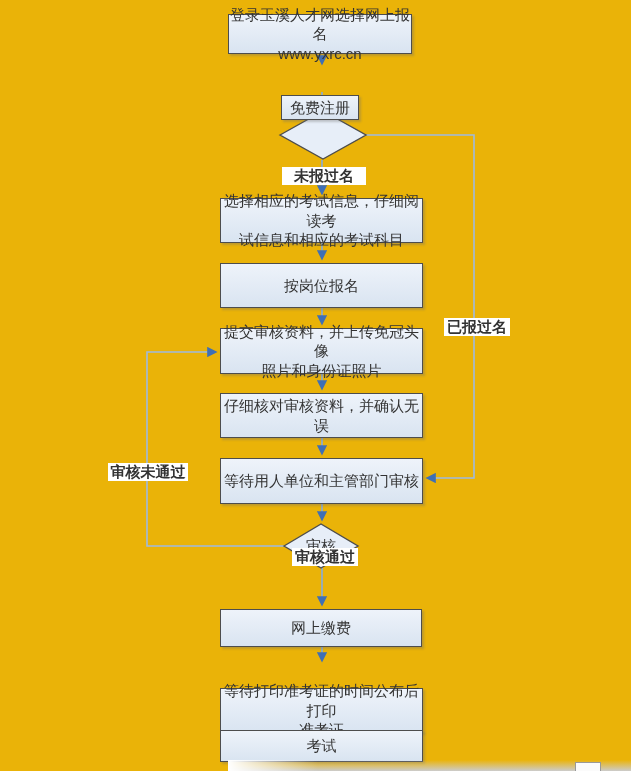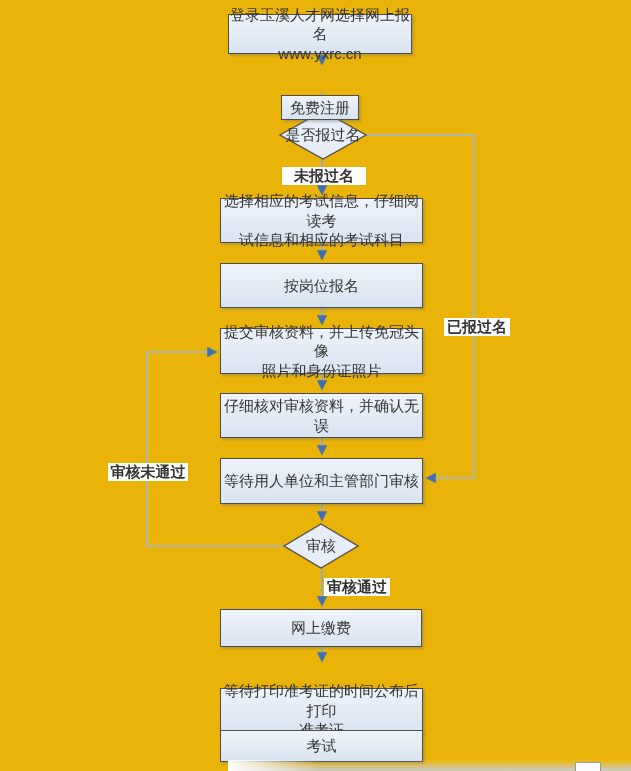--- a/index.html
+++ b/index.html
@@ -33,21 +33,21 @@
   #n-verify  {left:220px;top:393px;width:203px;height:45px;}
   #n-wait    {left:220px;top:458px;width:203px;height:46px;}
   #n-pay     {left:220px;top:609px;width:202px;height:38px;}
   #n-print   {left:220px;top:665px;width:203px;height:45px;margin-top:23px;}
   #n-exam    {left:220px;top:730px;width:203px;height:32px;}
   #d1-label  {left:278px;top:111px;width:90px;height:48px;}
   #d2-label  {left:284px;top:524px;width:74px;height:44px;}
   #lbl-not-registered    {left:282px;top:167px;width:80px;height:18px;}
   #lbl-already-registered{left:444px;top:270px;width:62px;height:18px;margin-top:48px;}
   #lbl-review-failed     {left:108px;top:463px;width:76px;height:18px;}
-  #lbl-review-passed     {left:292px;top:578px;width:62px;height:18px;margin-left:32px;}
+  #lbl-review-passed     {left:292px;top:548px;width:62px;height:18px;}
   
   #bottom-shadow{
     position:absolute;left:228px;right:0;top:760px;height:11px;
     background:linear-gradient(180deg,rgba(255,255,255,0) 0%,#cccccc 100%);
   }
   #bottom-shadow-fade{
     position:absolute;left:0;top:0;width:90px;height:11px;
     background:linear-gradient(90deg,#ffffff 0%,rgba(255,255,255,0) 100%);
   }
   #bottom-partial-box{
@@ -98,21 +98,20 @@
   <div class="box" id="n-apply">按岗位报名</div>
   <div class="box" id="n-submit">提交审核资料，并上传免冠头像
 照片和身份证照片</div>
   <div class="box" id="n-verify">仔细核对审核资料，并确认无误</div>
   <div class="box" id="n-wait">等待用人单位和主管部门审核</div>
   <div class="box" id="n-pay">网上缴费</div>
   <div class="box" id="n-print">等待打印准考证的时间公布后打印
 准考证</div>
   <div class="box" id="n-exam">考试</div>
 
-  <div class="dlabel" id="d1-label">是否报过名</div>
   <div class="dlabel" id="d2-label">审核</div>
 
   <div class="elabel" id="lbl-not-registered">未报过名</div>
   <div class="elabel" id="lbl-already-registered">已报过名</div>
   <div class="elabel" id="lbl-review-failed">审核未通过</div>
   <div class="elabel" id="lbl-review-passed">审核通过</div>
 
   <div id="bottom-shadow">
     <div id="bottom-shadow-fade"></div>
   </div>

